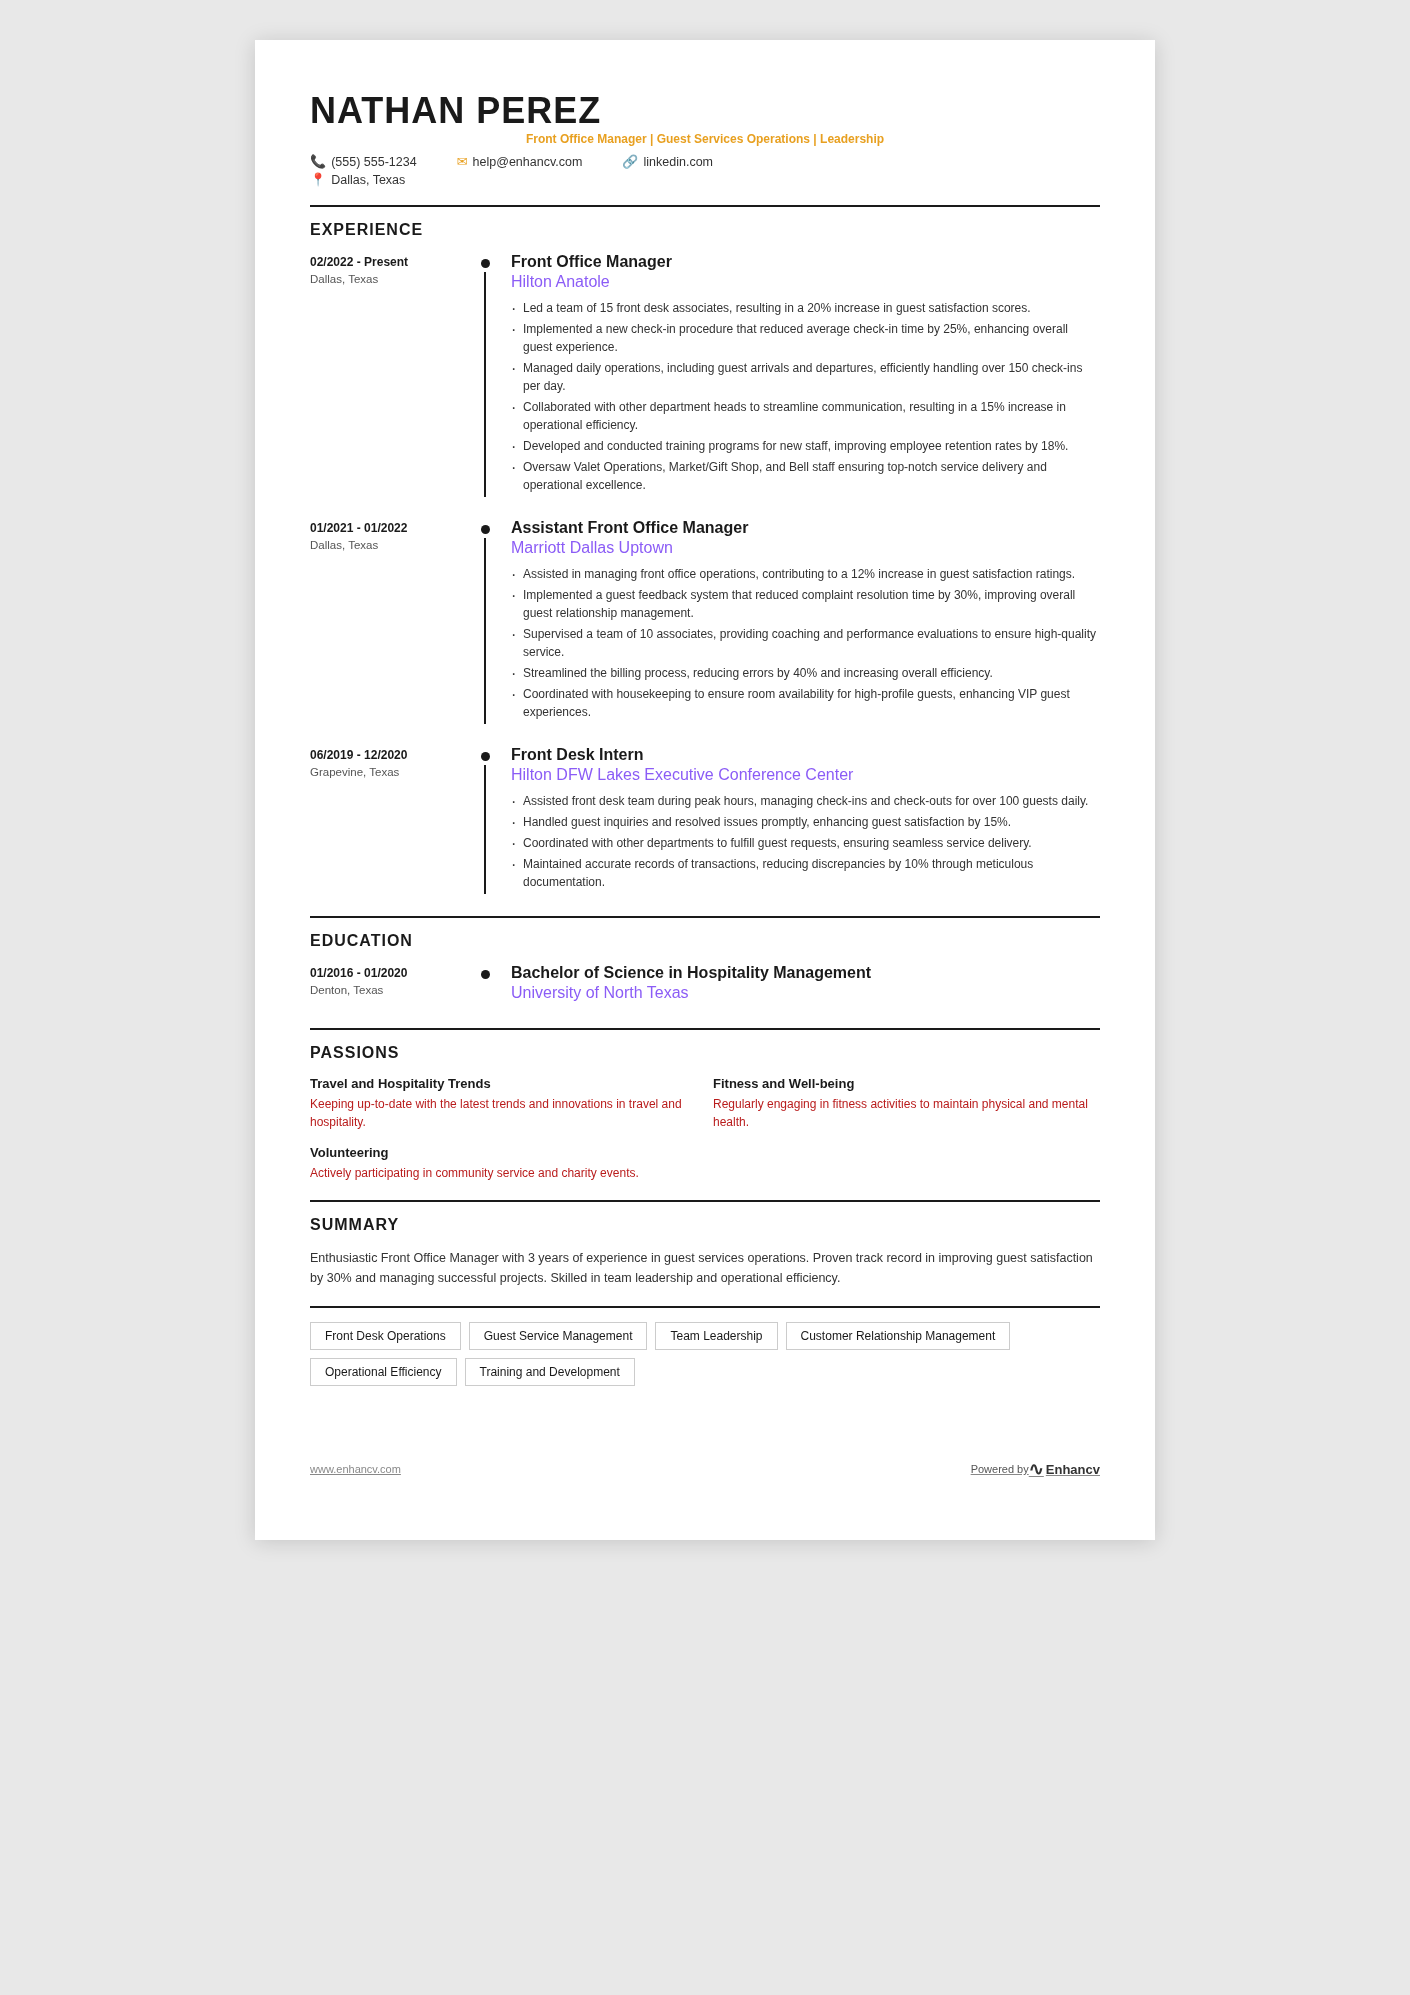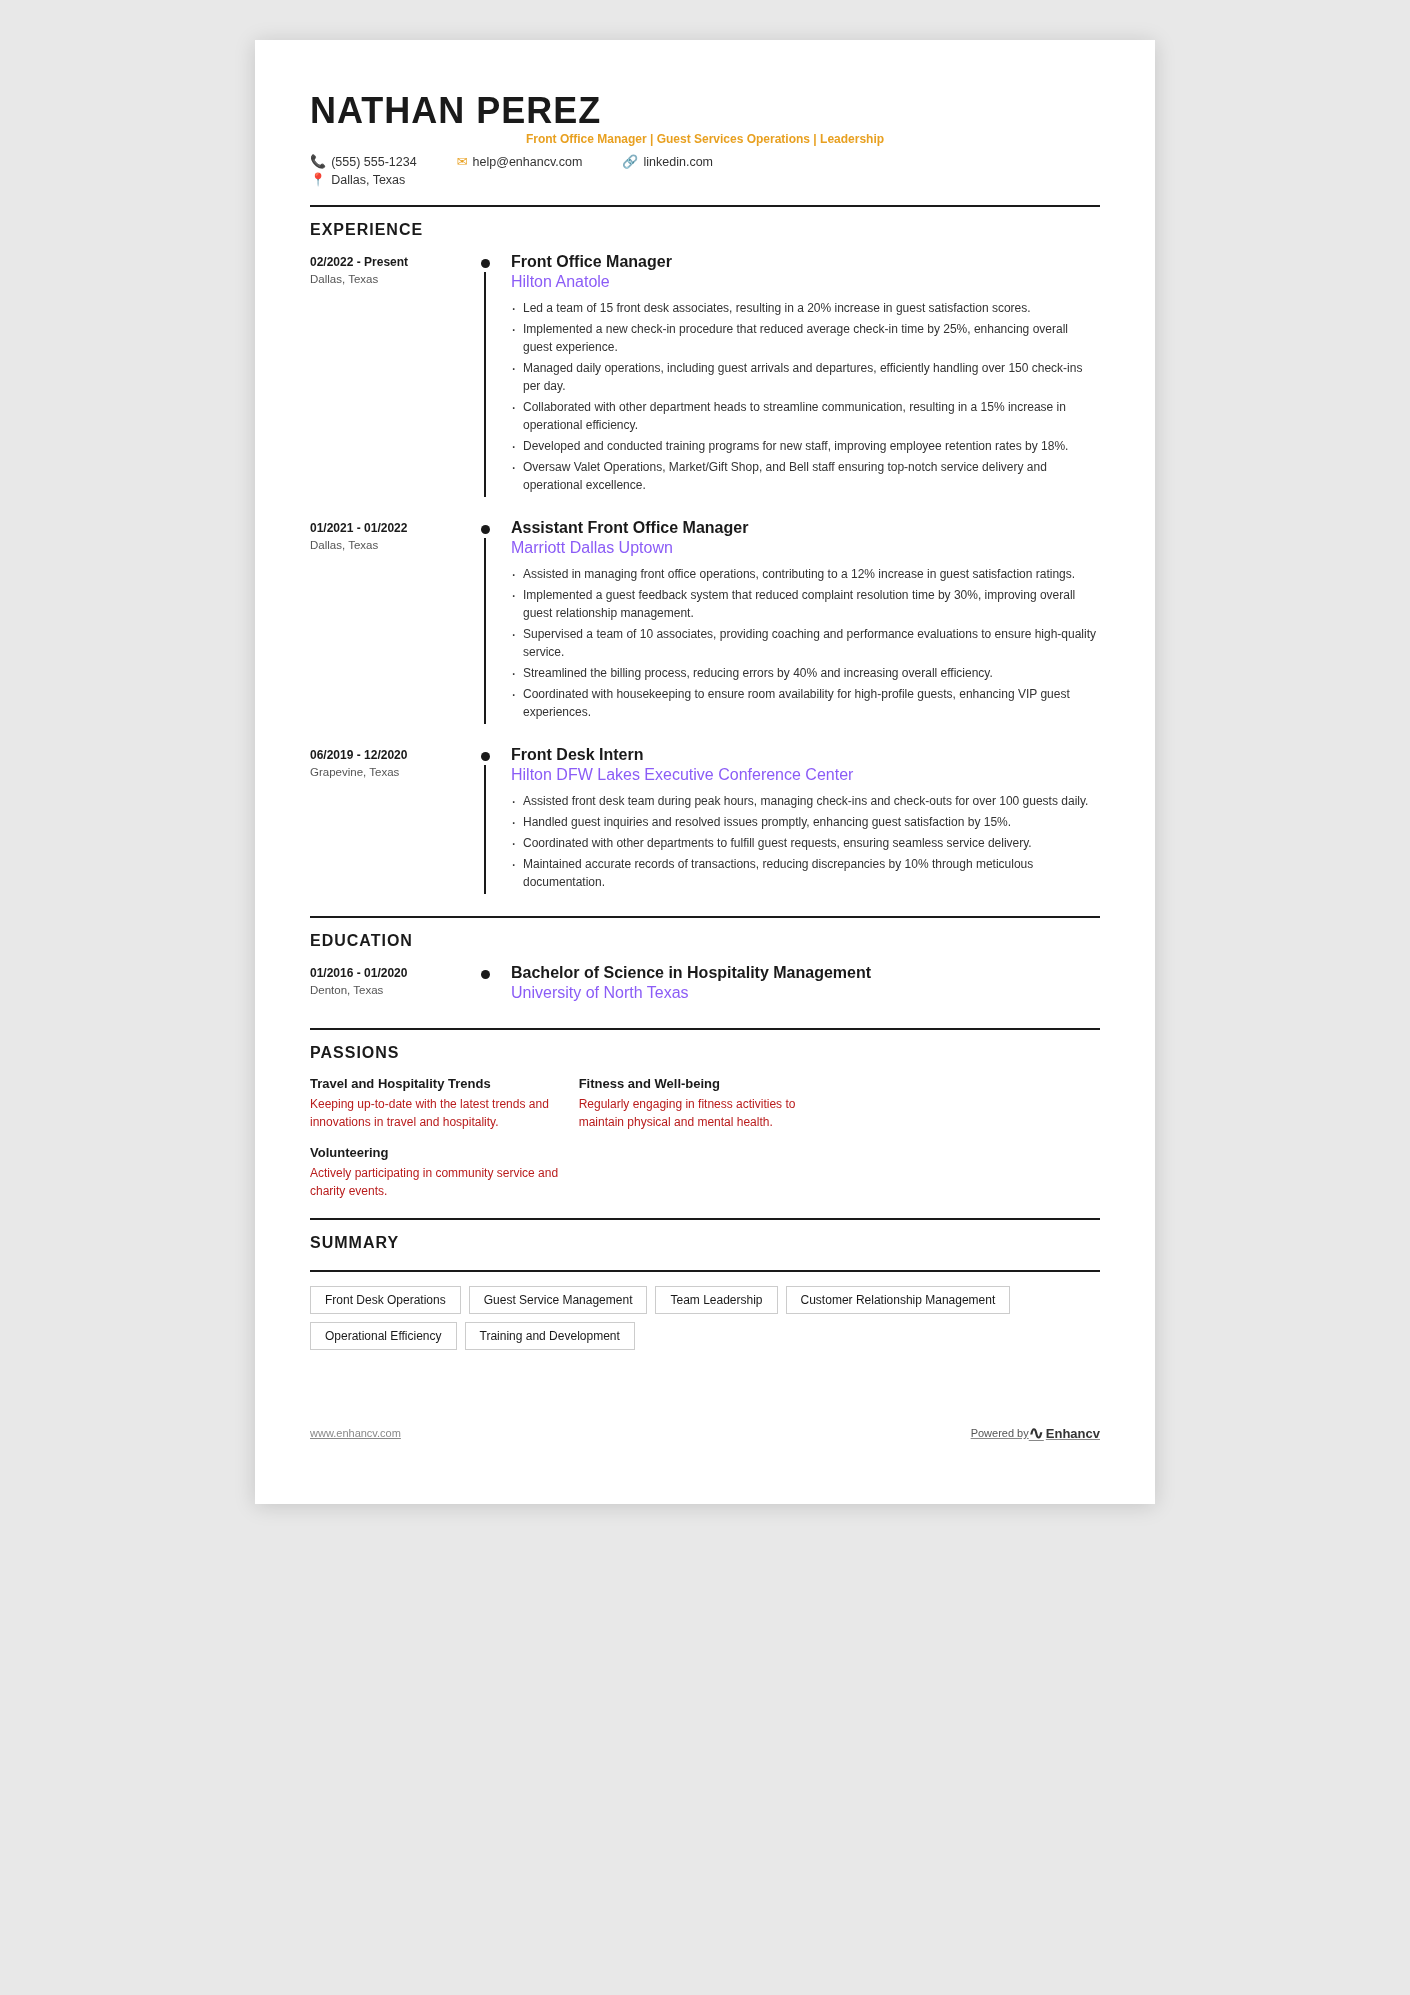--- a/index.html
+++ b/index.html
@@ -144,21 +144,21 @@
       font-size: 16px;
       line-height: 1.2;
       color: #333;
     }
     .edu-row {
       display: flex;
       margin-bottom: 10px;
     }
     .passions-grid {
       display: grid;
-      grid-template-columns: 1fr 1fr 1fr;
+      grid-template-columns: 1fr 1fr;
       gap: 14px 16px;
     }
     .passion-item {}
     .passion-title {
       font-size: 13px;
       font-weight: 700;
       color: #1a1a1a;
       margin-bottom: 4px;
     }
     .passion-desc {
@@ -346,20 +346,21 @@
         <div class="passion-title">Volunteering</div>
         <div class="passion-desc">Actively participating in community service and charity events.</div>
       </div>
     </div>
   </div>
 
   <hr class="divider">
 
   <div>
     <div class="section-title">SUMMARY</div>
+    <div class="summary-text">Enthusiastic Front Office Manager with 3 years of experience in guest services operations. Proven track record in improving guest satisfaction by 30% and managing successful projects. Skilled in team leadership and operational efficiency.</div>
   </div>
 
   <hr class="divider">
 
   <div>
     <div style="display:flex; flex-wrap:wrap; margin-bottom:0;">
       <span class="skill-tag">Front Desk Operations</span>
       <span class="skill-tag">Guest Service Management</span>
       <span class="skill-tag">Team Leadership</span>
       <span class="skill-tag">Customer Relationship Management</span>

